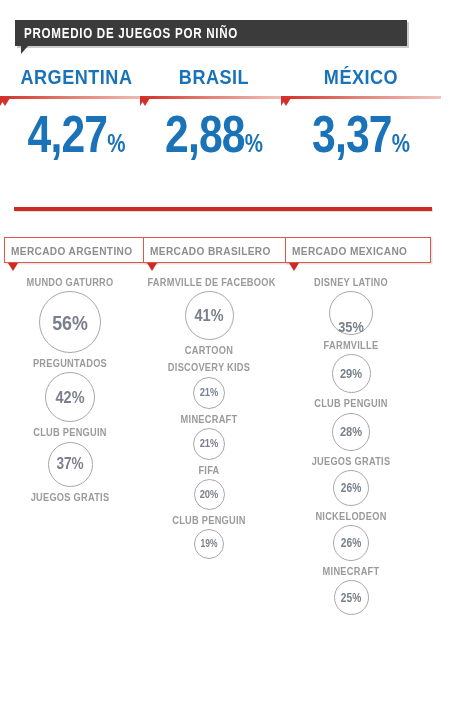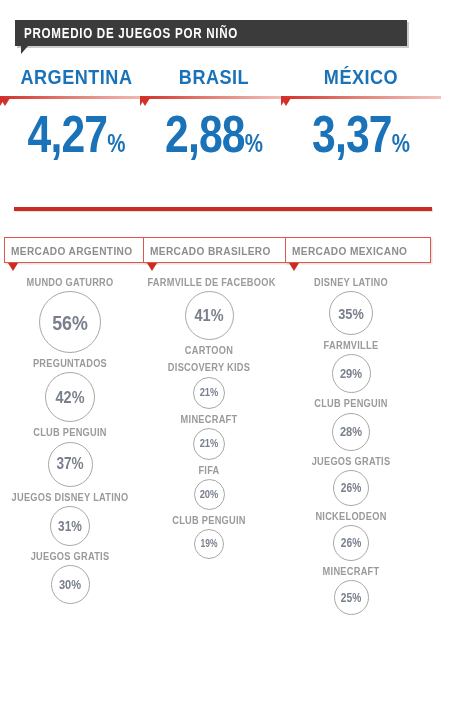--- a/index.html
+++ b/index.html
@@ -266,30 +266,21 @@
             <div class="circle-value" style="font-size: 17px;">42%</div>
           </div>
         </div>
         <div class="item">
           <div class="item-label">CLUB PENGUIN</div>
           <div class="circle" style="width: 45px; height: 45px;">
             <div class="circle-value" style="font-size: 16px;">37%</div>
           </div>
         </div>
         <div class="item">
-          <div class="item-label">JUEGOS DISNEY LATINO</div>
-          <div class="circle" style="width: 40px; height: 40px;">
-            <div class="circle-value" style="font-size: 14px;">31%</div>
-          </div>
-        </div>
-        <div class="item">
           <div class="item-label">JUEGOS GRATIS</div>
-          <div class="circle" style="width: 39px; height: 39px;">
-            <div class="circle-value" style="font-size: 13px;">30%</div>
-          </div>
         </div>
       </div></div>
     <div class="column" style="left: 139px;"><div class="market-box-wrap"><div class="market-box"><span class="market-label">MERCADO BRASILERO</span></div><div class="market-tab"></div></div><div class="items">
         <div class="item">
           <div class="item-label">FARMVILLE DE FACEBOOK</div>
           <div class="circle" style="width: 49px; height: 49px; text-align: right;">
             <div class="circle-value" style="font-size: 17px;">41%</div>
           </div>
         </div>
         <div class="item">
@@ -316,21 +307,21 @@
         <div class="item">
           <div class="item-label">CLUB PENGUIN</div>
           <div class="circle" style="width: 30px; height: 30px;">
             <div class="circle-value" style="font-size: 10px;">19%</div>
           </div>
         </div>
       </div></div>
     <div class="column" style="left: 281px;"><div class="market-box-wrap"><div class="market-box"><span class="market-label">MERCADO MEXICANO</span></div><div class="market-tab"></div></div><div class="items">
         <div class="item">
           <div class="item-label">DISNEY LATINO</div>
-          <div class="circle" style="width: 44px; height: 44px;">
+          <div class="circle" style="width: 44px; height: 44px; align-items: flex-end;">
             <div class="circle-value" style="font-size: 15px;">35%</div>
           </div>
         </div>
         <div class="item">
           <div class="item-label">FARMVILLE</div>
           <div class="circle" style="width: 39px; height: 39px;">
             <div class="circle-value" style="font-size: 13px;">29%</div>
           </div>
         </div>
         <div class="item">

